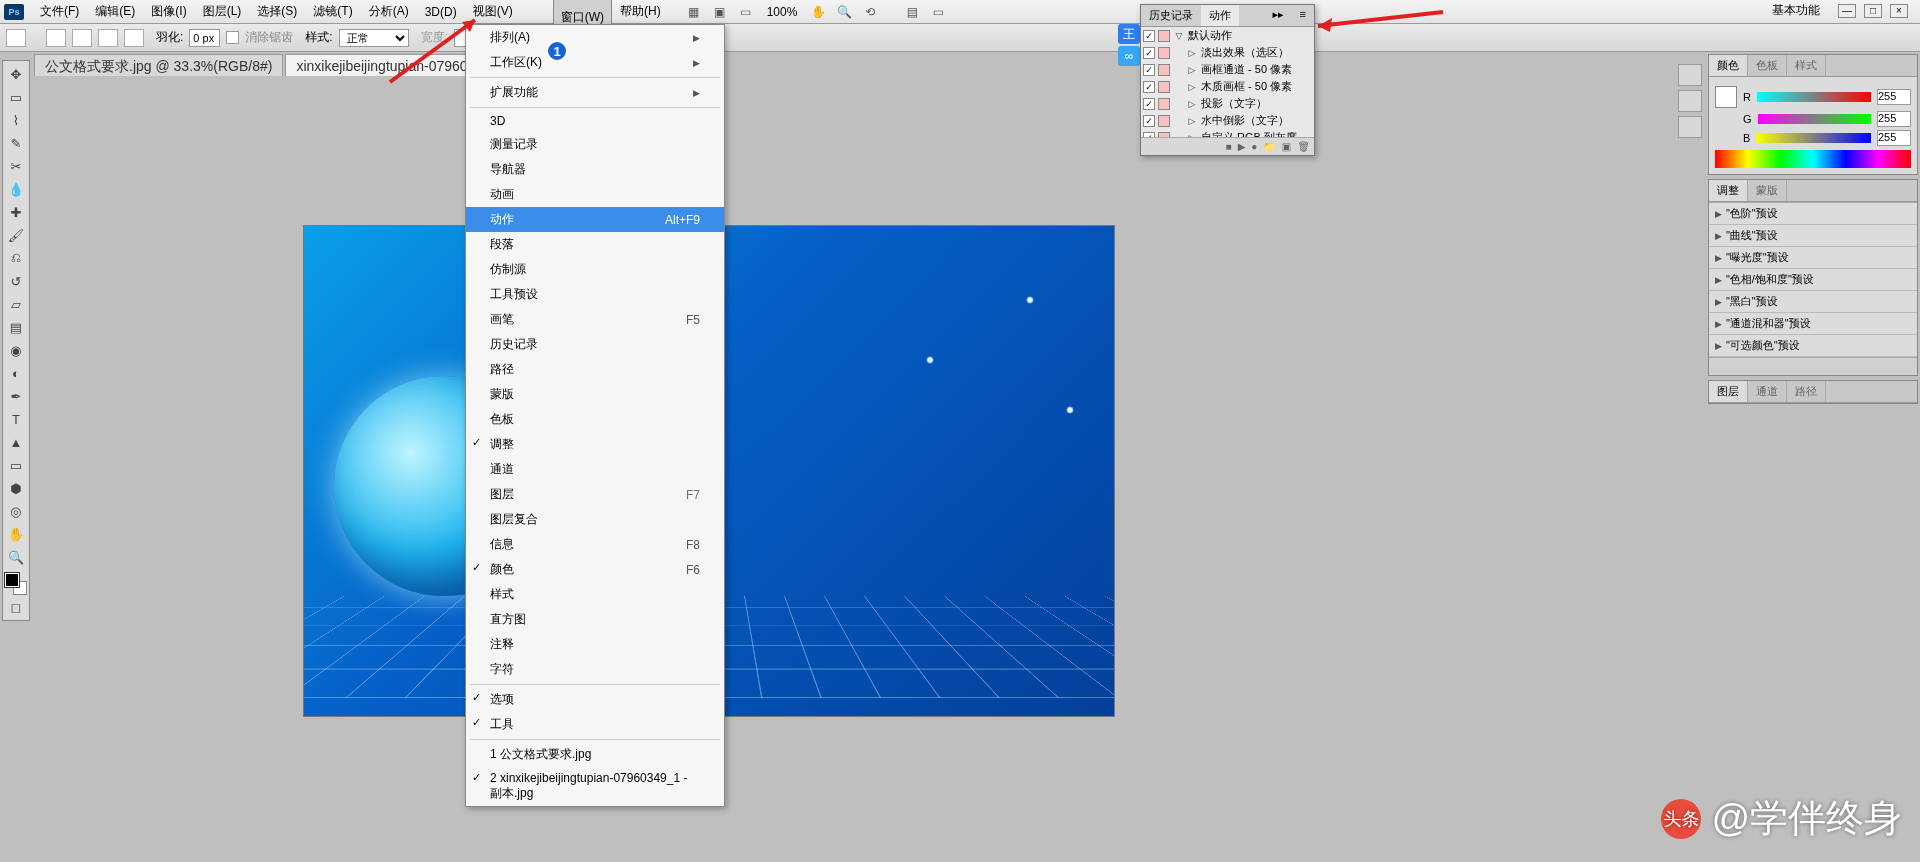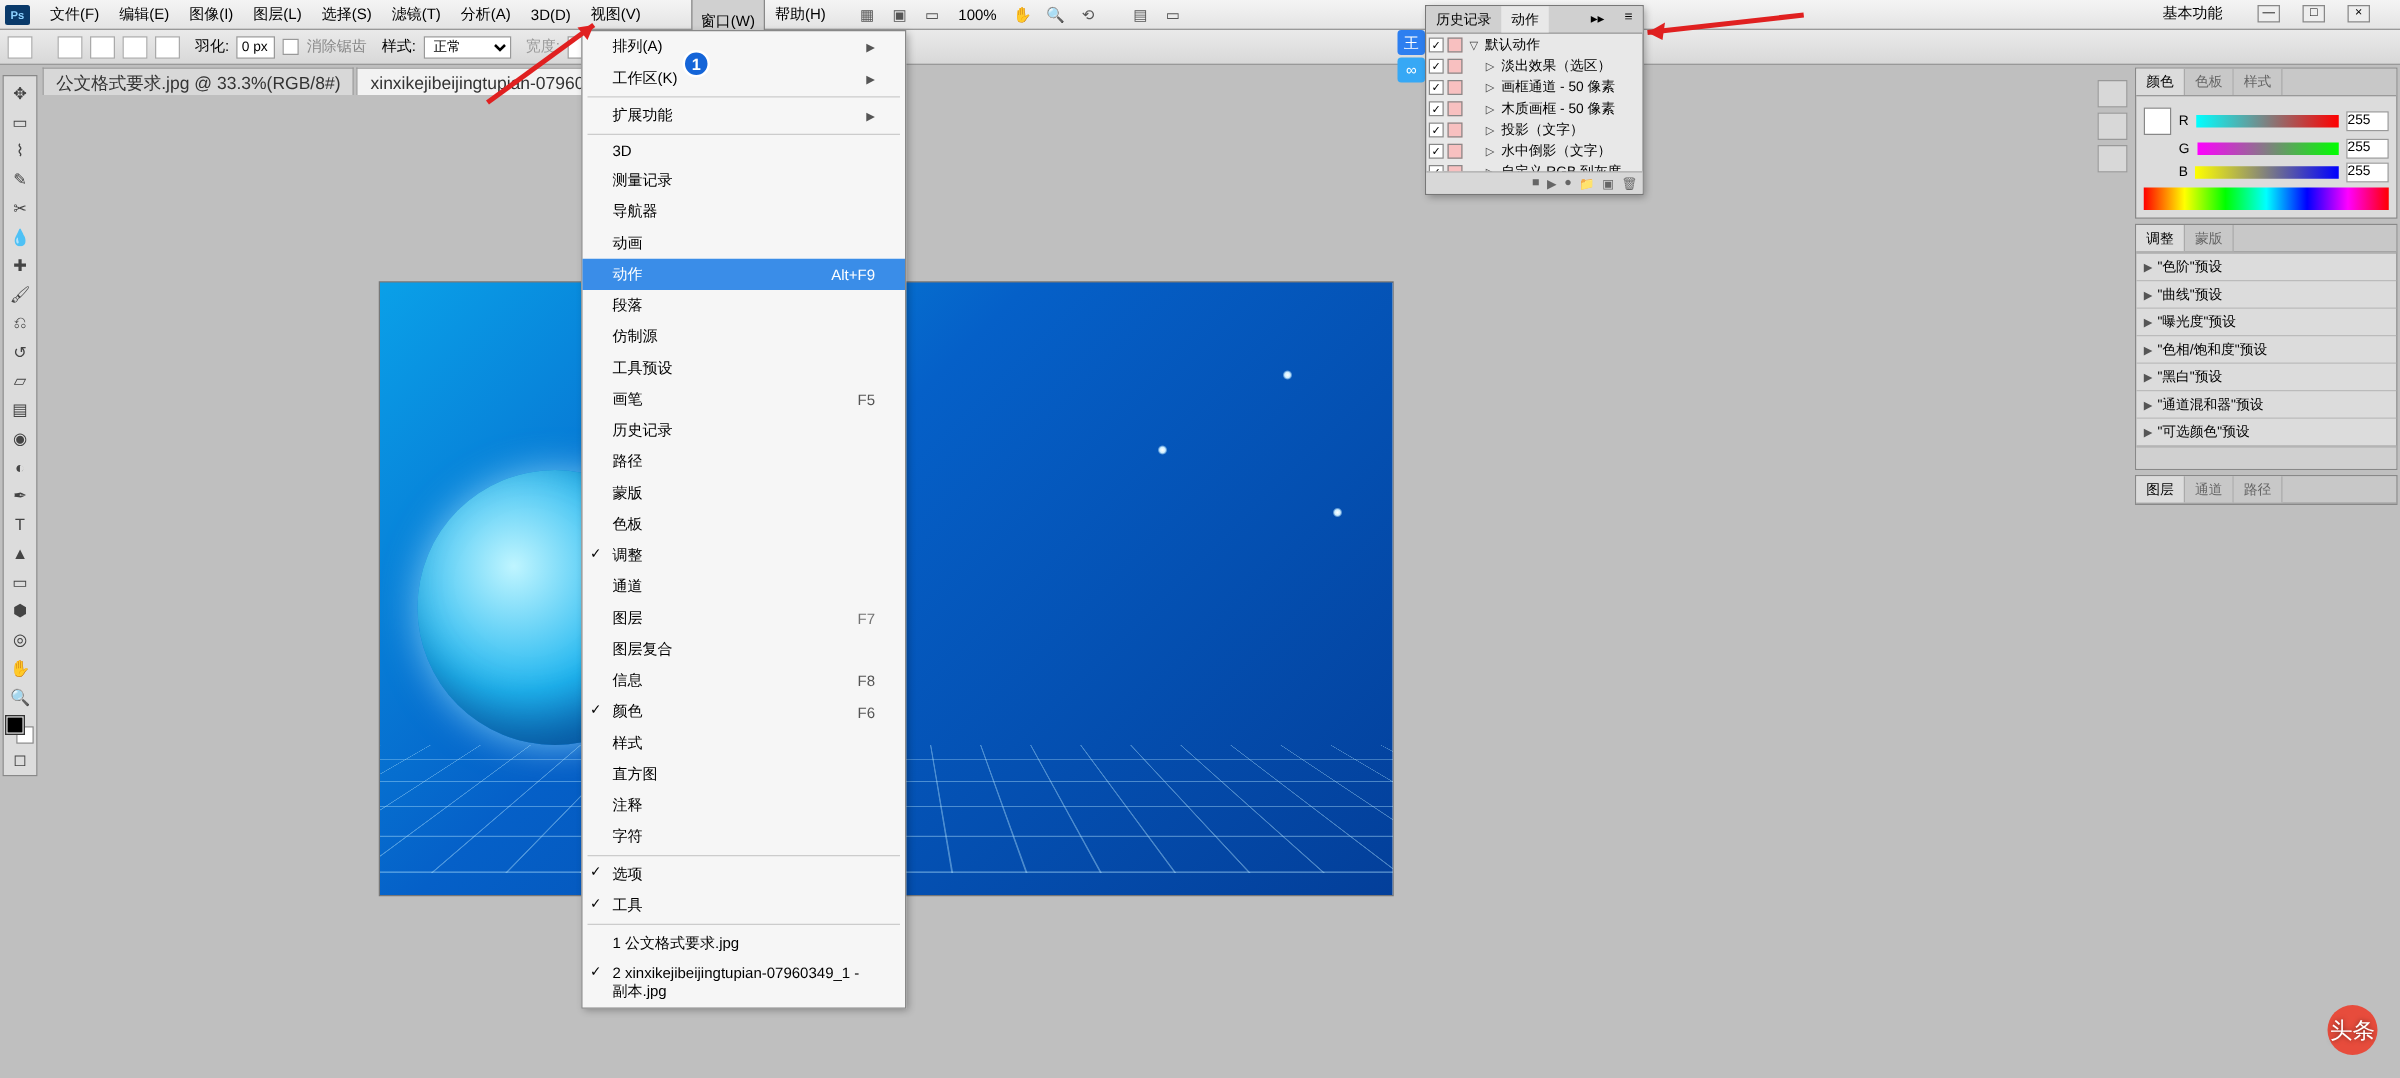--- a/index.html
+++ b/index.html
@@ -6,21 +6,21 @@
 body { background: #c0c0c0; width: 1920px; height: 862px; overflow: hidden; position: relative; font-size: 12px; }
 
 
 .menubar { height: 24px; background: linear-gradient(#f4f4f4,#e4e4e4); border-bottom: 1px solid #999; display: flex; align-items: center; padding-left: 4px; }
 .ps-logo { width: 20px; height: 16px; background: #0a3a6a; color: #8cd1ff; font-size: 9px; font-weight: bold; display: flex; align-items: center; justify-content: center; border-radius: 2px; margin-right: 8px; }
 .menu-item { padding: 18px 8px; cursor: default; }
 .menu-item.open { background: #d0d0d0; border: 1px solid #888; border-bottom: none; padding: 14px 7px 4px; margin-left: 32px; }
 .menu-spacer { width: 12px; }
 .menu-icon { width: 22px; height: 18px; margin: 0 2px; display: inline-flex; align-items: center; justify-content: center; color: #555; }
 .zoom-box { padding: 0 8px; }
-.essentials { position: absolute; right: 24px; top: 2px; display: flex; align-items: center; gap: 16px; }
+.essentials { position: absolute; right: 12px; top: 2px; display: flex; align-items: center; gap: 6px; }
 .essentials .txt { padding: 0 10px; }
 .win-btn { width: 18px; height: 14px; border: 1px solid #888; background: #eee; display: inline-flex; align-items: center; justify-content: center; font-size: 10px; margin-left: 2px; }
 
 
 .optbar { height: 28px; background: linear-gradient(#eaeaea,#d8d8d8); border-bottom: 1px solid #999; display: flex; align-items: center; padding: 0 6px; gap: 6px; }
 .opt-icon { width: 20px; height: 18px; border: 1px solid #aaa; background: #fff; }
 .opt-label { margin-left: 6px; }
 .opt-input { width: 31px; height: 18px; border: 1px solid #999; background: #fff; padding: 0 3px; font-size: 11px; }
 .opt-select { width: 70px; height: 18px; border: 1px solid #999; background: #fff; padding: 0 3px; font-size: 11px; }
 .opt-chk { width: 13px; height: 13px; border: 1px solid #999; background: #fff; }
@@ -474,13 +474,14 @@
   </div>
 </div>
 
 <div style="position:absolute;left:1118px;top:24px;display:flex;flex-direction:column;gap:2px">
   <div style="width:22px;height:20px;background:#2d7ff0;border-radius:3px;color:#fff;display:flex;align-items:center;justify-content:center;font-size:12px">王</div>
   <div style="width:22px;height:20px;background:#36a8f5;border-radius:3px;color:#fff;display:flex;align-items:center;justify-content:center;font-size:12px">∞</div>
 </div>
 
 <div class="watermark">
   <div class="wm-badge">头条</div>
+  <span>@学伴终身</span>
 </div>
 
 </body></html>

